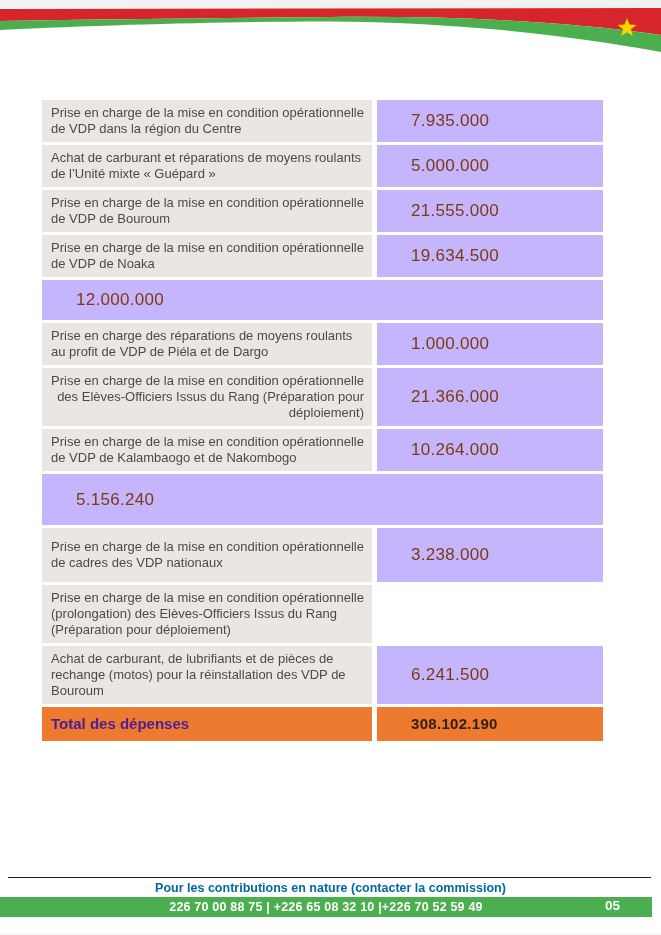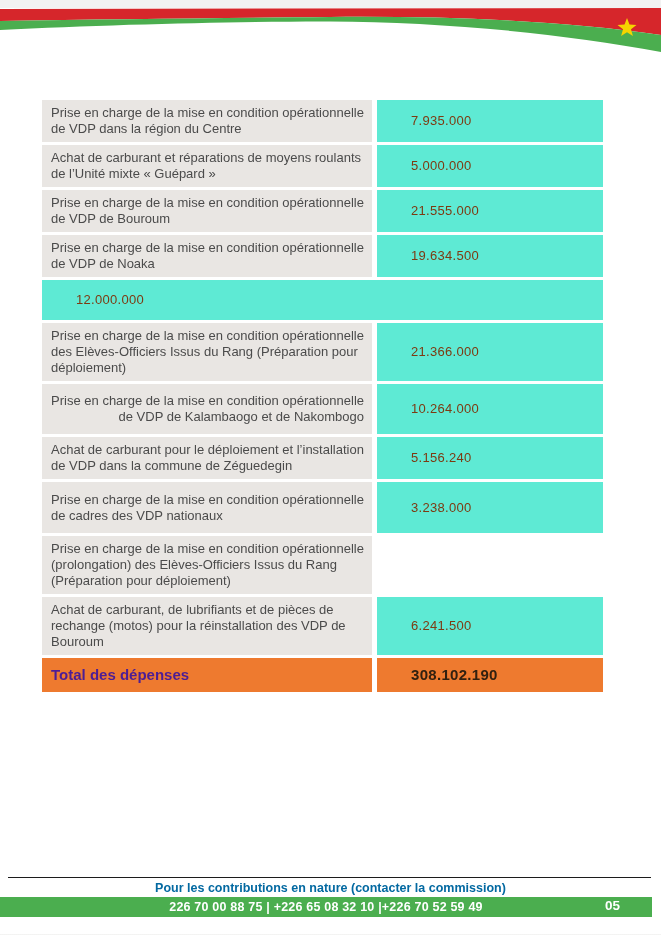--- a/index.html
+++ b/index.html
@@ -23,23 +23,23 @@
   .label-cell{
     width:330px;flex:0 0 330px;
     background:#e9e6e3;
     color:#4b4b4b;
     font-size:13px;line-height:16px;
     padding:5px 8px 5px 9px;
     hyphens:manual;
   }
   .amount-cell{
     flex:1;
-    background:#5eead4;
+    background:#c4b5fd;
     color:#7d3a12;
-    font-size:13px;line-height:16px;
+    font-size:17px;line-height:16px;
     padding:5px 6px 5px 34px;
     letter-spacing:.3px;
   }
   .rows{display:flex;flex-direction:column;gap:3px;}
   .rows .row:nth-child(1)  .cell{min-height:32px;}
   .rows .row:nth-child(2)  .cell{min-height:35px;}
   .rows .row:nth-child(3)  .cell{min-height:32px;}
   .rows .row:nth-child(4)  .cell{min-height:30px;}
   .rows .row:nth-child(5)  .cell{min-height:40px;}
   .rows .row:nth-child(6)  .cell{min-height:41px;}
@@ -113,33 +113,36 @@
 
   <div class="row">
     <div class="cell label-cell">Prise en charge de la mise en condition opération­nelle de VDP de Noaka</div>
     <div class="cell amount-cell">19.634.500</div>
   </div>
 
   <div class="row">
     <div class="cell amount-cell">12.000.000</div>
   </div>
 
+  <div class="row">
+    <div class="cell label-cell">Prise en charge des réparations de moyens rou­lants au profit de VDP de Piéla et de Dargo</div>
+    <div class="cell amount-cell">1.000.000</div>
+  </div>
 
   <div class="row">
     <div class="cell label-cell">Prise en charge de la mise en condition opération­nelle des Elèves-Officiers Issus du Rang (Prépara­tion pour déploiement)</div>
     <div class="cell amount-cell">21.366.000</div>
   </div>
 
   <div class="row">
     <div class="cell label-cell">Prise en charge de la mise en condition opération­nelle de VDP de Kalambaogo et de Nakombogo</div>
     <div class="cell amount-cell">10.264.000</div>
   </div>
 
   <div class="row">
-    <div class="cell label-cell">Achat de carburant pour le déploiement et l’instal­lation de VDP dans la commune de Zéguedegin</div>
     <div class="cell amount-cell">5.156.240</div>
   </div>
 
   <div class="row">
     <div class="cell label-cell">Prise en charge de la mise en condition opération­nelle de cadres des VDP nationaux</div>
     <div class="cell amount-cell">3.238.000</div>
   </div>
 
   <div class="row">
     <div class="cell label-cell">Prise en charge de la mise en condition opération­nelle (prolongation) des Elèves-Officiers Issus du Rang (Préparation pour déploiement)</div>

